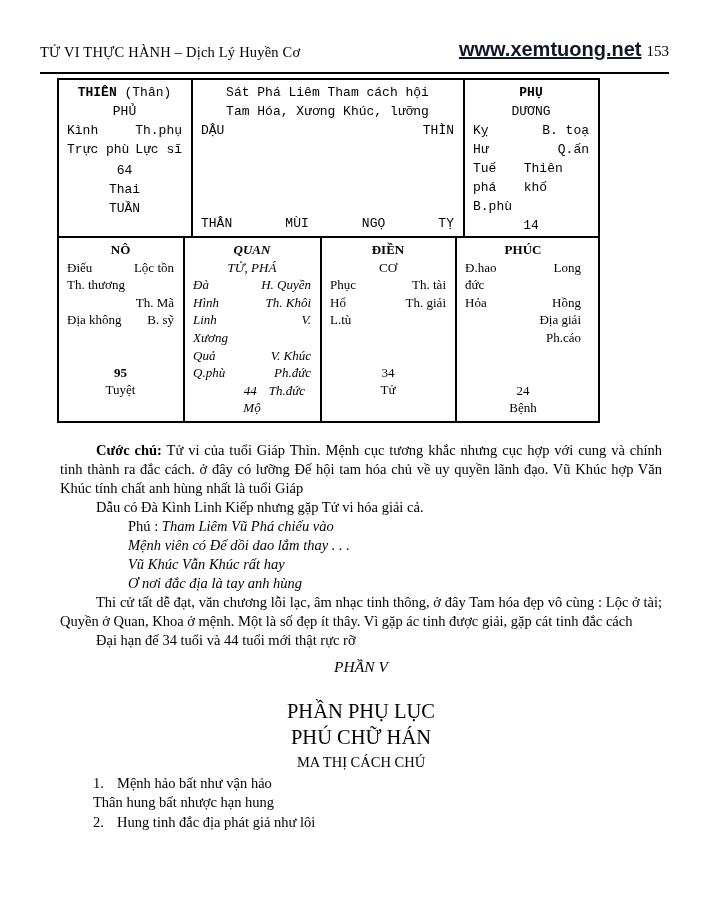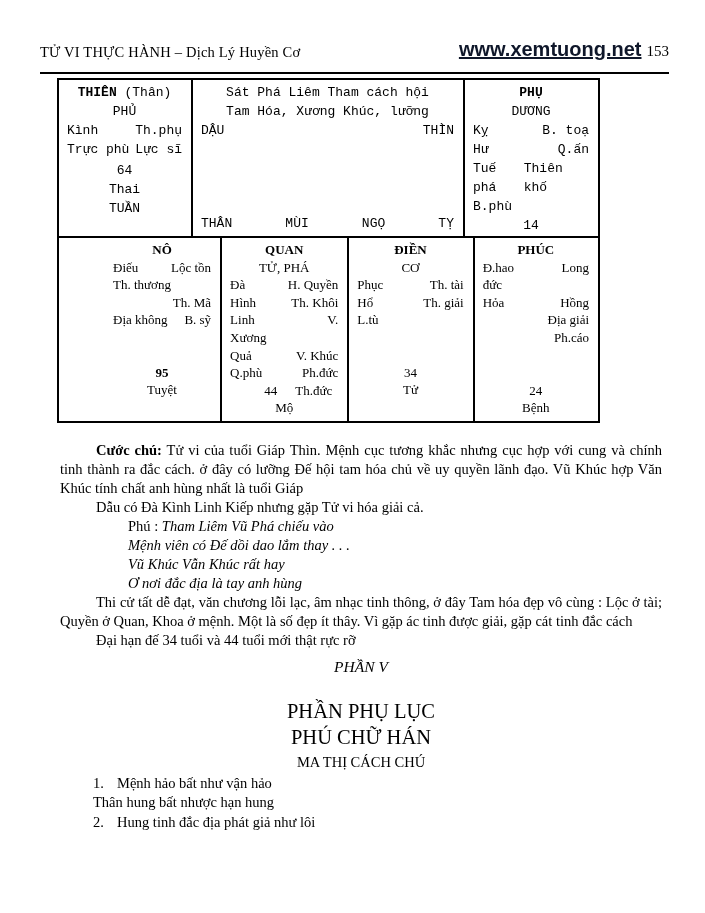--- a/index.html
+++ b/index.html
@@ -25,22 +25,22 @@
   .cell{box-sizing:border-box;display:flex;flex-direction:column;
         padding:3px 9px 2px 8px;overflow:hidden;}
   .cell.bdr{border-right:2px solid #000;}
   .row1 .cell{line-height:19px;font-family:Liberation Mono, monospace;}
   .row2 .cell{line-height:17.6px;}
   .c{text-align:center;}
   .pr{display:flex;justify-content:space-between;}
   .bold{font-weight:bold;}
   .bot{margin-top:auto;}
   .w-thien{width:134px;} .w-center{width:272px;} .w-phu{width:133px;}
-  .w-no{width:126px;margin-left:46px;} .w-quan{width:137px;} .w-dien{width:135px;} .w-phuc{width:133px;}
-  .age44row{display:flex;justify-content:flex-end;gap:18px;padding-right:6px;}
+  .w-no{width:126px;} .w-quan{width:137px;font-style:italic;} .w-dien{width:135px;} .w-phuc{width:133px;}
+  .age44row{display:flex;justify-content:flex-end;gap:12px;padding-right:6px;}
 
   
   .bodytext{position:absolute;top:441px;left:60px;width:602px;
             font-size:14.5px;line-height:19px;}
   .bodytext p{margin:0;text-align:justify;}
   .indent{text-indent:36px;}
   .verse{padding-left:68px;font-style:italic;}
   .verse .vlabel{font-style:normal;}
 
   .part{margin-top:7px;text-align:center;font-style:italic;font-size:15.5px;}

